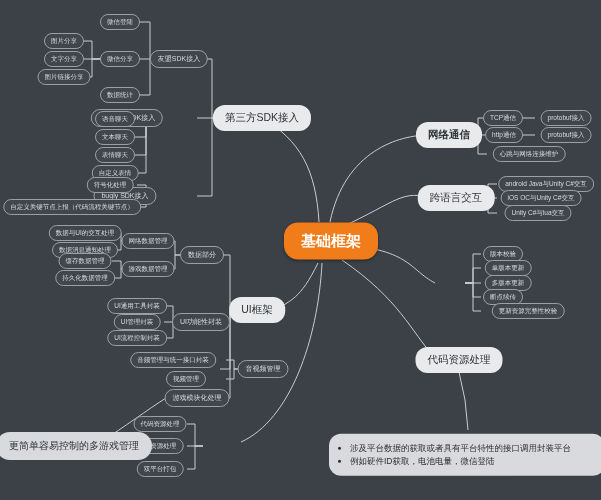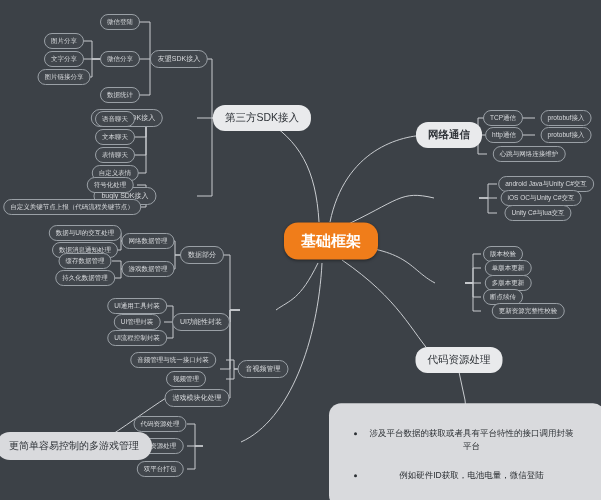--- a/index.html
+++ b/index.html
@@ -72,21 +72,21 @@
     font-size:8.5px;
     border-radius:12px;
     padding:8px 12px 8px 8px;
     text-align:left;
     white-space:normal;
     display:block;
     line-height:1.55;
     width:276px;
   }
   .n-note ul{margin:0;padding-left:13px;}
-  .n-note li{margin:16px;text-align:center;}
+  .n-note li{margin:0;}
 </style>
 </head>
 <body>
 
 <div id="canvas">
 
 <svg class="links" viewBox="0 0 601 500">
   <defs>
     <marker id="arrowhead" markerWidth="6" markerHeight="6" refX="5" refY="3" orient="auto">
       <path d="M0,0 L6,3 L0,6 z" fill="#c9ccd0"></path>
@@ -184,20 +184,21 @@
 <div class="node n-l3" style="left:127px;top:118px;">语音聊天SDK接入</div>
 <div class="node n-l4" style="left:115px;top:119px;">语音聊天</div>
 <div class="node n-l4" style="left:115px;top:137px;">文本聊天</div>
 <div class="node n-l4" style="left:115px;top:155px;">表情聊天</div>
 <div class="node n-l4" style="left:115px;top:173px;">自定义表情</div>
 
 <div class="node n-l3" style="left:125px;top:196px;">bugly SDK接入</div>
 <div class="node n-l4" style="left:110px;top:185px;">符号化处理</div>
 <div class="node n-l4" style="left:72px;top:207px;">自定义关键节点上报（代码流程关键节点）</div>
 
+<div class="node n-l2" style="left:257px;top:310px;">UI框架</div>
 
 <div class="node n-l3" style="left:202px;top:255px;">数据部分</div>
 <div class="node n-l4" style="left:148px;top:241px;">网络数据管理</div>
 <div class="node n-l4" style="left:85px;top:233px;">数据与UI的交互处理</div>
 <div class="node n-l4" style="left:85px;top:250px;">数据消息通知处理</div>
 <div class="node n-l4" style="left:148px;top:269px;">游戏数据管理</div>
 <div class="node n-l4" style="left:85px;top:261px;">缓存数据管理</div>
 <div class="node n-l4" style="left:85px;top:278px;">持久化数据管理</div>
 
 <div class="node n-l3" style="left:201px;top:322px;">UI功能性封装</div>
@@ -217,20 +218,21 @@
 
 <div class="node n-hi" style="left:74px;top:446px;">更简单容易控制的多游戏管理</div>
 
 <div class="node n-l2" style="left:449px;top:135px;font-weight:bold;">网络通信</div>
 <div class="node n-l4" style="left:503px;top:118px;">TCP通信</div>
 <div class="node n-l4" style="left:566px;top:118px;">protobuf接入</div>
 <div class="node n-l4" style="left:504px;top:135px;">http通信</div>
 <div class="node n-l4" style="left:566px;top:135px;">protobuf接入</div>
 <div class="node n-l4" style="left:529px;top:154px;">心跳与网络连接维护</div>
 
+<div class="node n-l2" style="left:456px;top:198px;">跨语言交互</div>
 <div class="node n-l4" style="left:546px;top:184px;">android Java与Unity C#交互</div>
 <div class="node n-l4" style="left:541px;top:198px;">iOS OC与Unity C#交互</div>
 <div class="node n-l4" style="left:538px;top:213px;">Unity C#与lua交互</div>
 
 <div class="node n-l4" style="left:503px;top:254px;">版本校验</div>
 <div class="node n-l4" style="left:508px;top:268px;">单版本更新</div>
 <div class="node n-l4" style="left:508px;top:283px;">多版本更新</div>
 <div class="node n-l4" style="left:503px;top:297px;">断点续传</div>
 <div class="node n-l4" style="left:528px;top:311px;">更新资源完整性校验</div>
 

